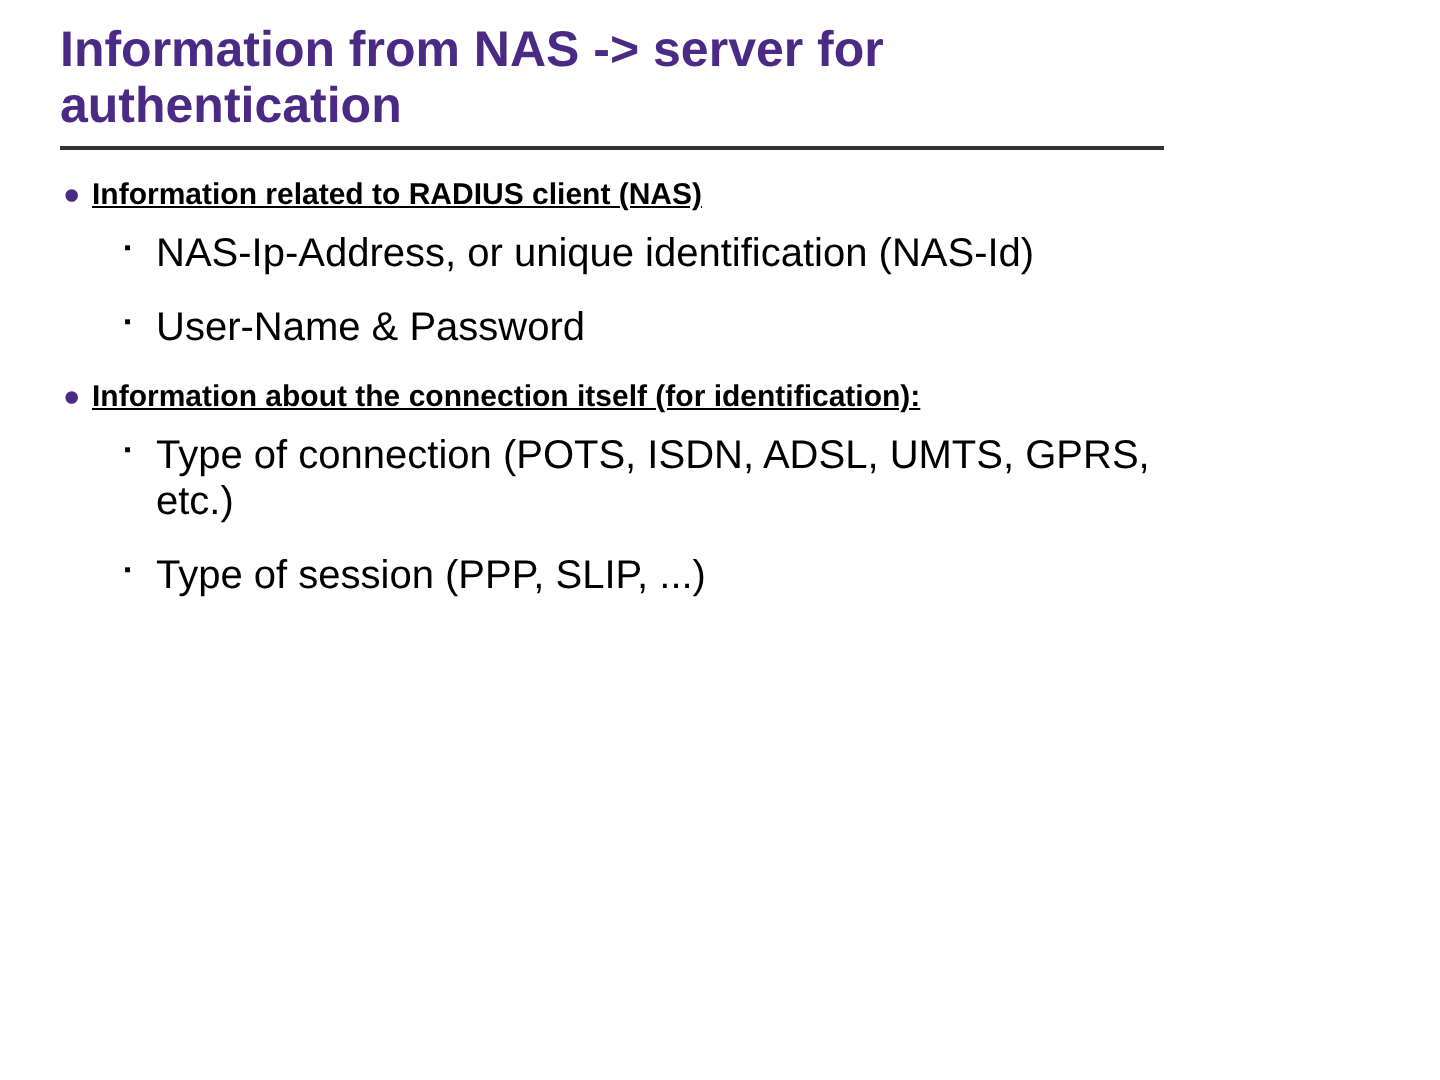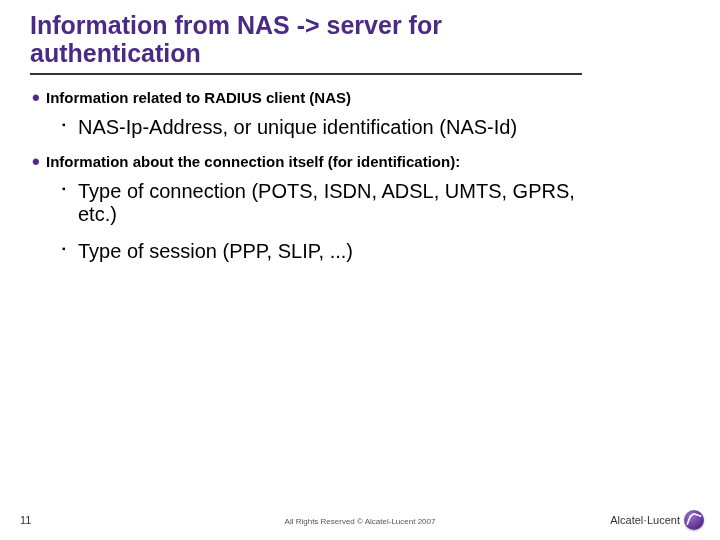--- a/index.html
+++ b/index.html
@@ -31,20 +31,21 @@
   .content {
     padding-left: 2px;
   }
   .l1 {
     font-size: 15px;
     font-weight: bold;
     margin-bottom: 10px;
     margin-top: 4px;
     position: relative;
     padding-left: 14px;
+    text-decoration: underline;
   }
   .l1::before {
     content: "•";
     color: #4b2a85;
     font-size: 22px;
     position: absolute;
     left: 0;
     top: -4px;
   }
   .l2 {
@@ -124,29 +125,22 @@
 <div class="slide">
 
   <div class="title">Information from NAS -&gt; server for authentication</div>
   <div class="title-underline"></div>
 
   <div class="content">
 
     <div class="l1">Information related to RADIUS client (NAS)</div>
     <div class="l2">NAS-Ip-Address, or unique identification (NAS-Id)</div>
 
+    <div class="l2">User-Name &amp; Password</div>
 
     <div class="l1">Information about the connection itself (for identification):</div>
     <div class="l2">Type of connection (POTS, ISDN, ADSL, UMTS, GPRS, etc.)</div>
     <div class="l2">Type of session (PPP, SLIP, ...)</div>
 
   </div>
 
-  <div class="footer">
-    <div class="page-num">11</div>
-    <div class="copyright">All Rights Reserved © Alcatel-Lucent 2007</div>
-    <div class="logo">
-      <span class="logo-text">Alcatel·Lucent</span>
-      <span class="logo-mark"></span>
-    </div>
-  </div>
 
 </div>
 
 </body></html>

